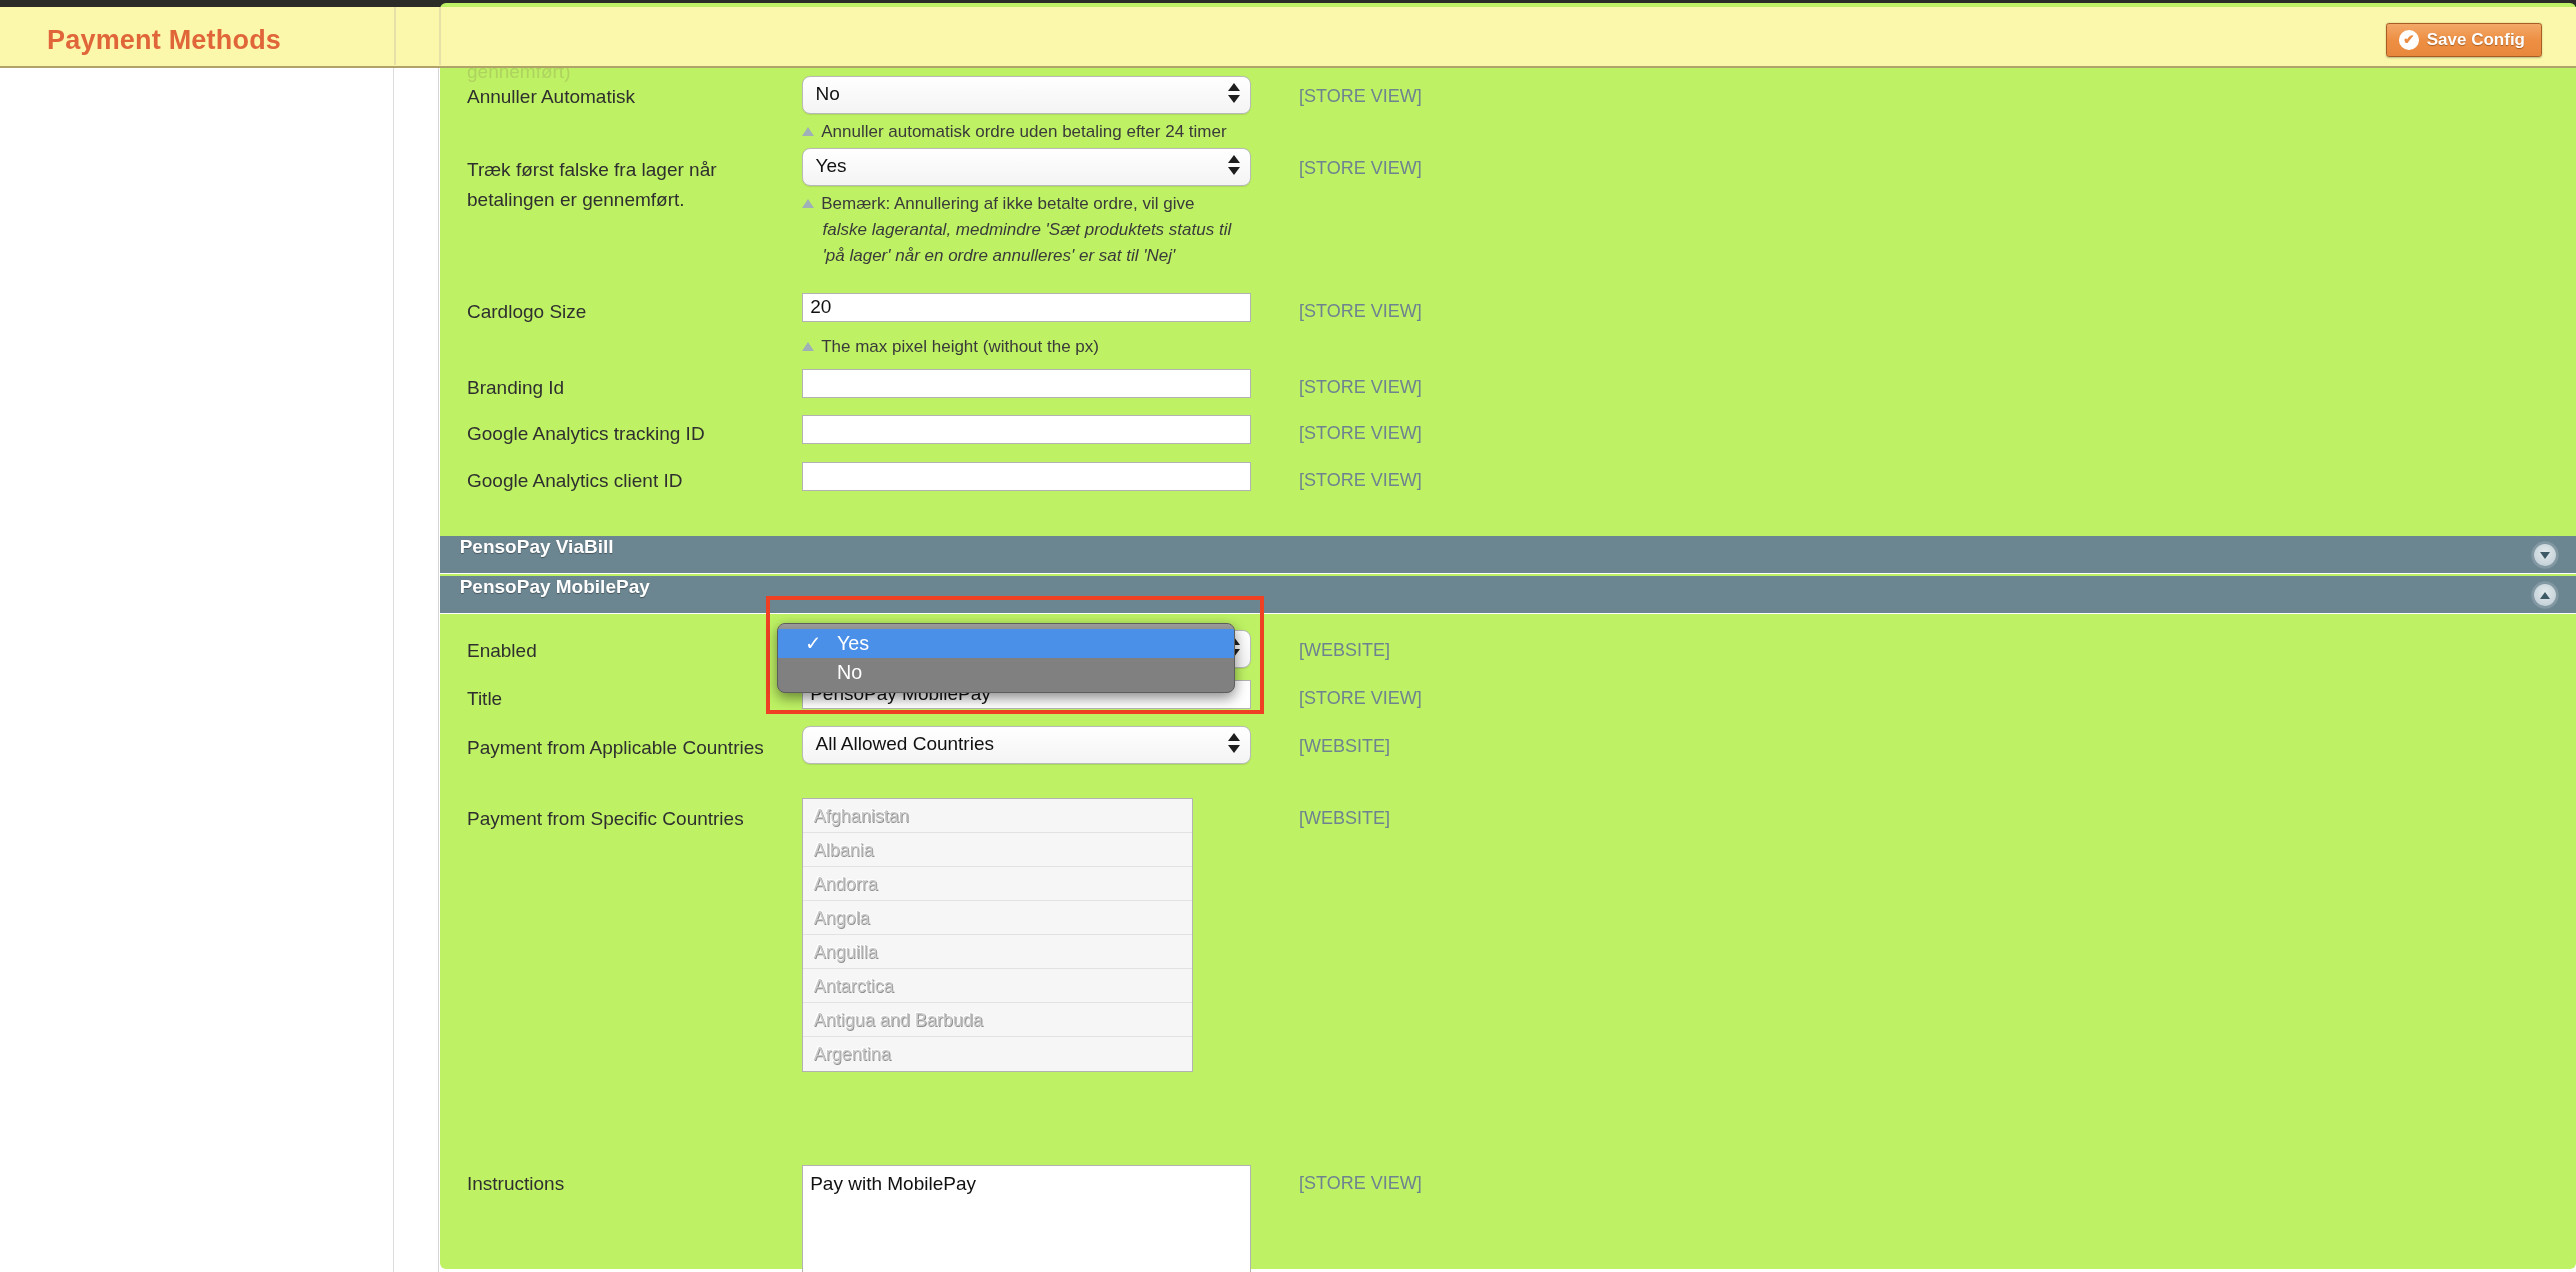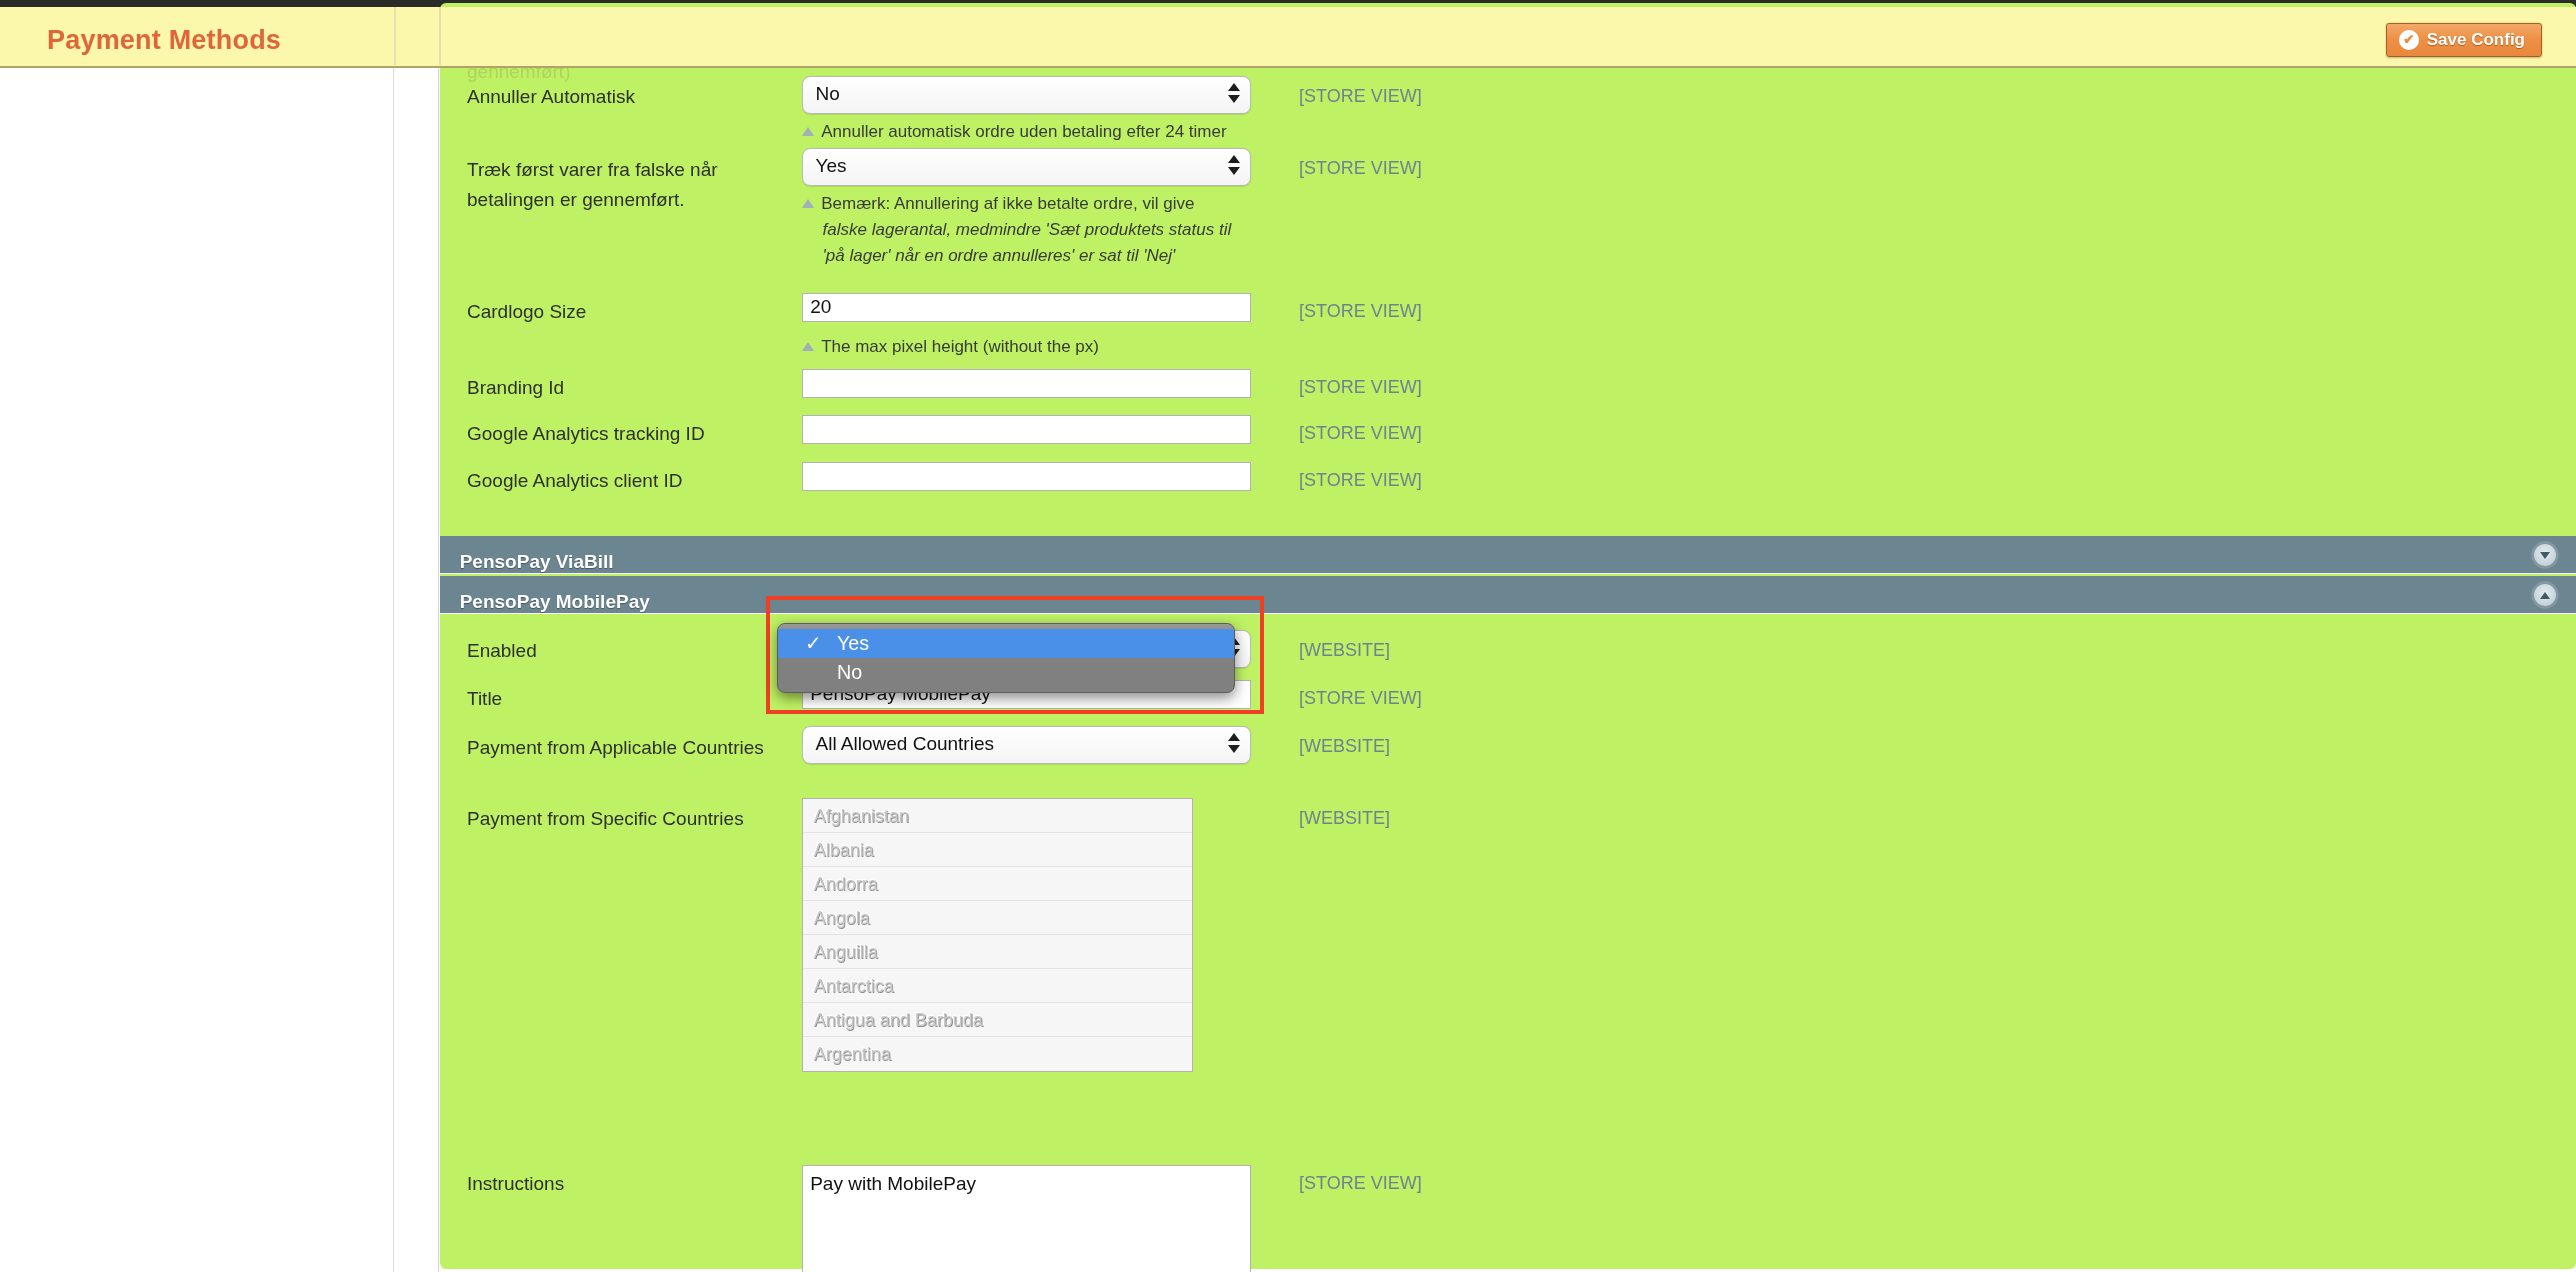--- a/index.html
+++ b/index.html
@@ -150,21 +150,21 @@
 
   .scope {
     position: absolute; left: 859px;
     font-size: 18px; color: #6e8290; line-height: 27px;
   }
 
   
   .sect {
     position: absolute; left: 0; width: 2136px; height: 38px;
     background: #6b8591;
-    display: flex; align-items: flex-end;
+    display: flex; align-items: flex-start;
     border-bottom: 1.8px solid #ffffff;
     cursor: pointer;
   }
   .sect .t {
     margin-left: 19.7px; color: #ffffff; font-size: 19px; font-weight: bold;
     text-shadow: 0 0.9px 0.9px rgba(0,0,0,.35);
   }
   .sect .circ {
     position: absolute; right: 19.7px; top: 8px;
     width: 22.4px; height: 22.4px; border-radius: 50%;
@@ -266,21 +266,21 @@
             </span>
         </div>
       </div>
       <div class="note" style="top:43px">
         <span class="tri"></span><span>Annuller automatisk ordre uden betaling efter 24 timer</span>
       </div>
       <div class="scope" style="top:7.2px">[STORE VIEW]</div>
     </div>
 
     <div class="row" style="top:145px">
-      <div class="label" style="top:7.2px; line-height:30px;">Træk først varer fra falske når betalingen er gennemført.</div>
+      <div class="label" style="top:7.2px; line-height:30px;">Træk først falske fra lager når betalingen er gennemført.</div>
       <div class="field" style="top:0">
         <div class="sel-fake">
           <span>Yes</span>
           <span class="stepper">
               <i class="up"></i>
               <i class="dn"></i>
             </span>
         </div>
       </div>
       <div class="note" style="top:43px">

